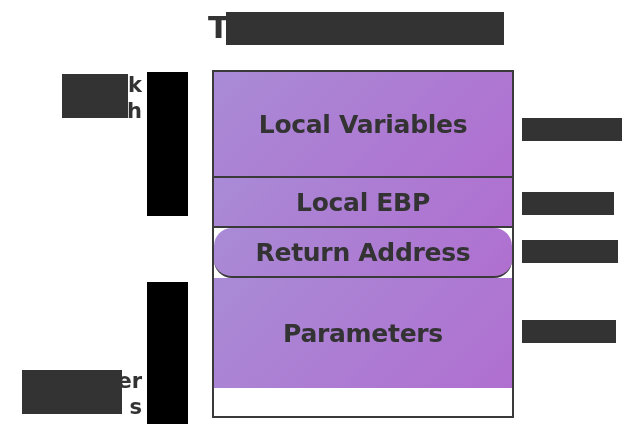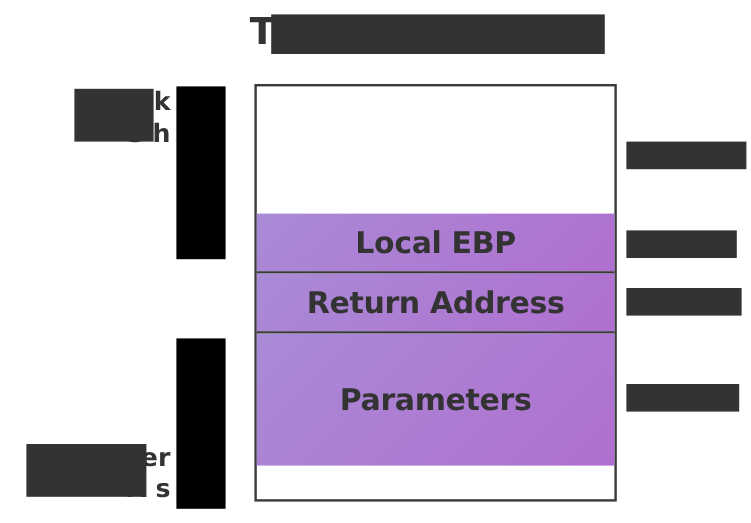--- a/index.html
+++ b/index.html
@@ -69,21 +69,21 @@
     font-size: 25px;
     letter-spacing: -0.3px;
     background: linear-gradient(135deg, #a98bd6 0%, #b06fd0 100%);
     border-bottom: 2px solid #3a3a3a;
   }
   .frame-block.last {
     border-bottom: none;
   }
   .blk-local   { top: 0px;   height: 106px; }
   .blk-ebp     { top: 106px; height: 50px;  }
-  .blk-ret     { top: 156px; height: 50px;  }
+  .blk-ret     { top: 156px; height: 50px; border-radius: 18px;  }
   .blk-params  { top: 206px; height: 110px; }
 
   
   .left-note {
     position: absolute;
     text-align: right;
     color: #333333;
     font-weight: bold;
     font-size: 21px;
     line-height: 26px;
@@ -133,20 +133,21 @@
   <div class="left-note left-note-stack"><span>k</span><br><span>G         h</span></div>
   <div class="redact redact-stack"></div>
 
   <div class="left-note left-note-addr"><span>er</span><br><span>A            s</span></div>
   <div class="redact redact-addr"></div>
 
   <div class="marker-bar marker-bar-top"></div>
   <div class="marker-bar marker-bar-bottom"></div>
 
   <div class="stack">
+    <div class="frame-block blk-local">Local Variables</div>
     <div class="frame-block blk-ebp">Local EBP</div>
     <div class="frame-block blk-ret">Return Address</div>
     <div class="frame-block blk-params last">Parameters</div>
   </div>
 
   <div class="right-label right-label-1"></div>
   <div class="right-label right-label-2"></div>
   <div class="right-label right-label-3"></div>
   <div class="right-label right-label-4"></div>
 

